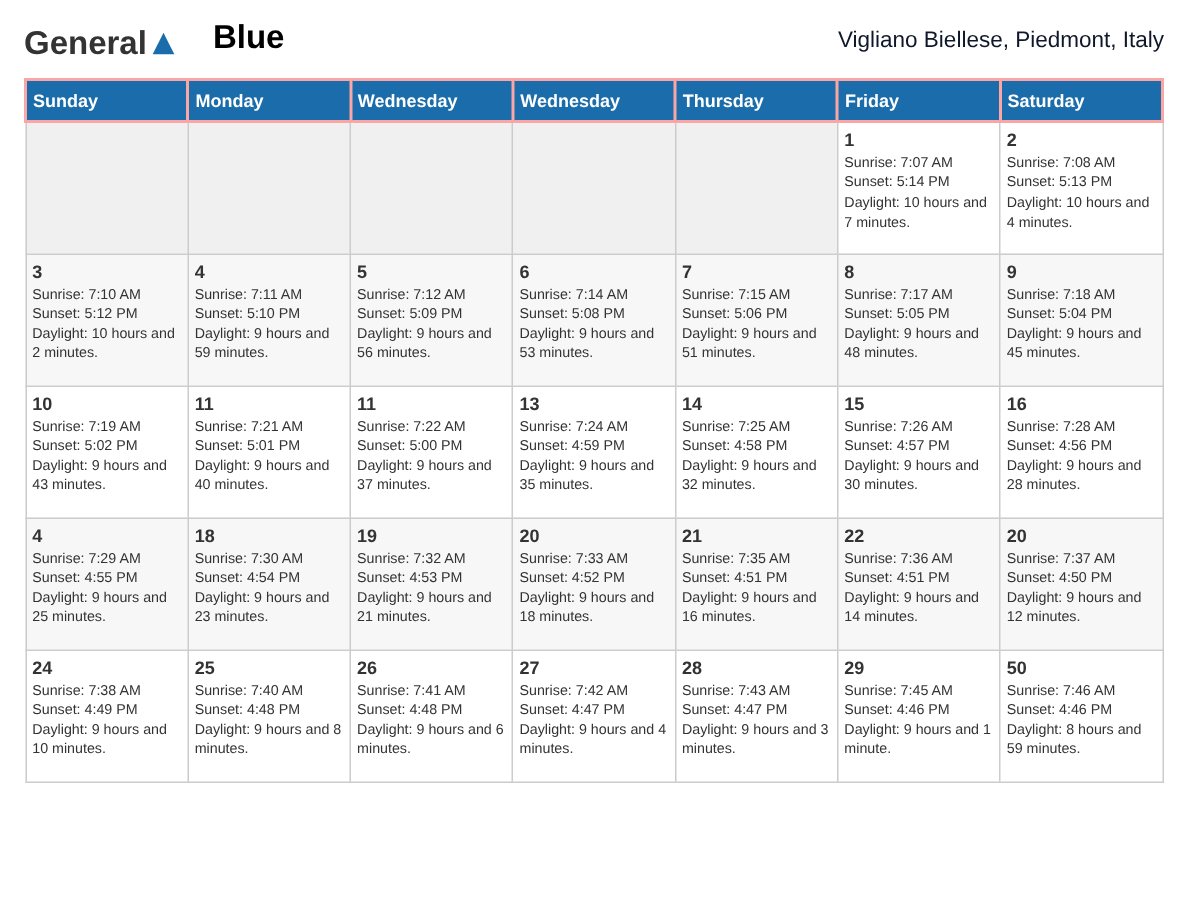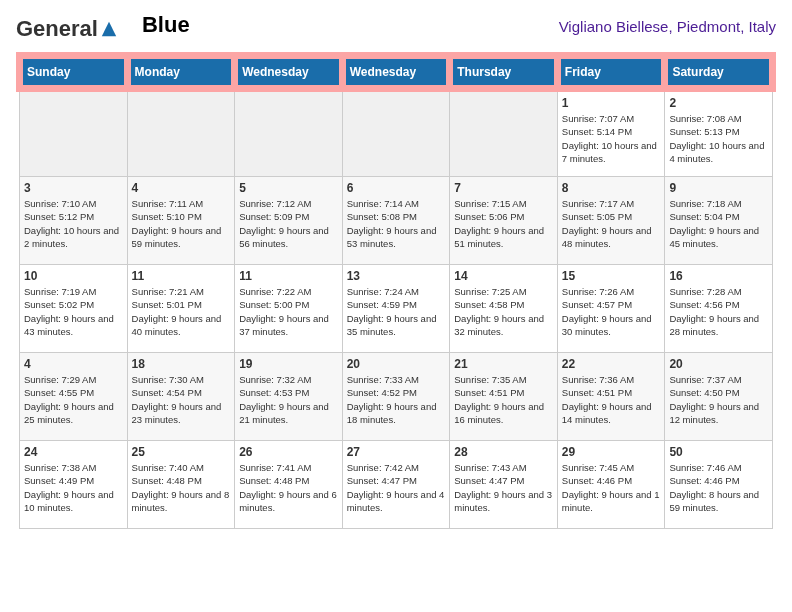--- a/index.html
+++ b/index.html
@@ -38,36 +38,36 @@
     .title-block {
       text-align: right;
     }
     .month-title {
       font-size: 32px;
       font-weight: bold;
       color: #333;
     }
     .location {
       font-size: 15px;
-      color: #4c1d95;
+      color: #0f172a;
       margin-top: 2px;
     }
     table {
       width: 100%;
       border-collapse: collapse;
       table-layout: fixed;
     }
     thead tr th {
       background-color: #1a6daa;
       color: #fff;
       font-size: 12px;
       font-weight: bold;
       padding: 6px 4px;
       text-align: left;
-      border: 7px solid #fca5a5;
+      border: 2px solid #fca5a5;
     }
     tbody tr td {
       border: 1px solid #ccc;
       vertical-align: top;
       padding: 4px;
       font-size: 10px;
       color: #333;
       height: 88px;
       background: #fff;
     }

